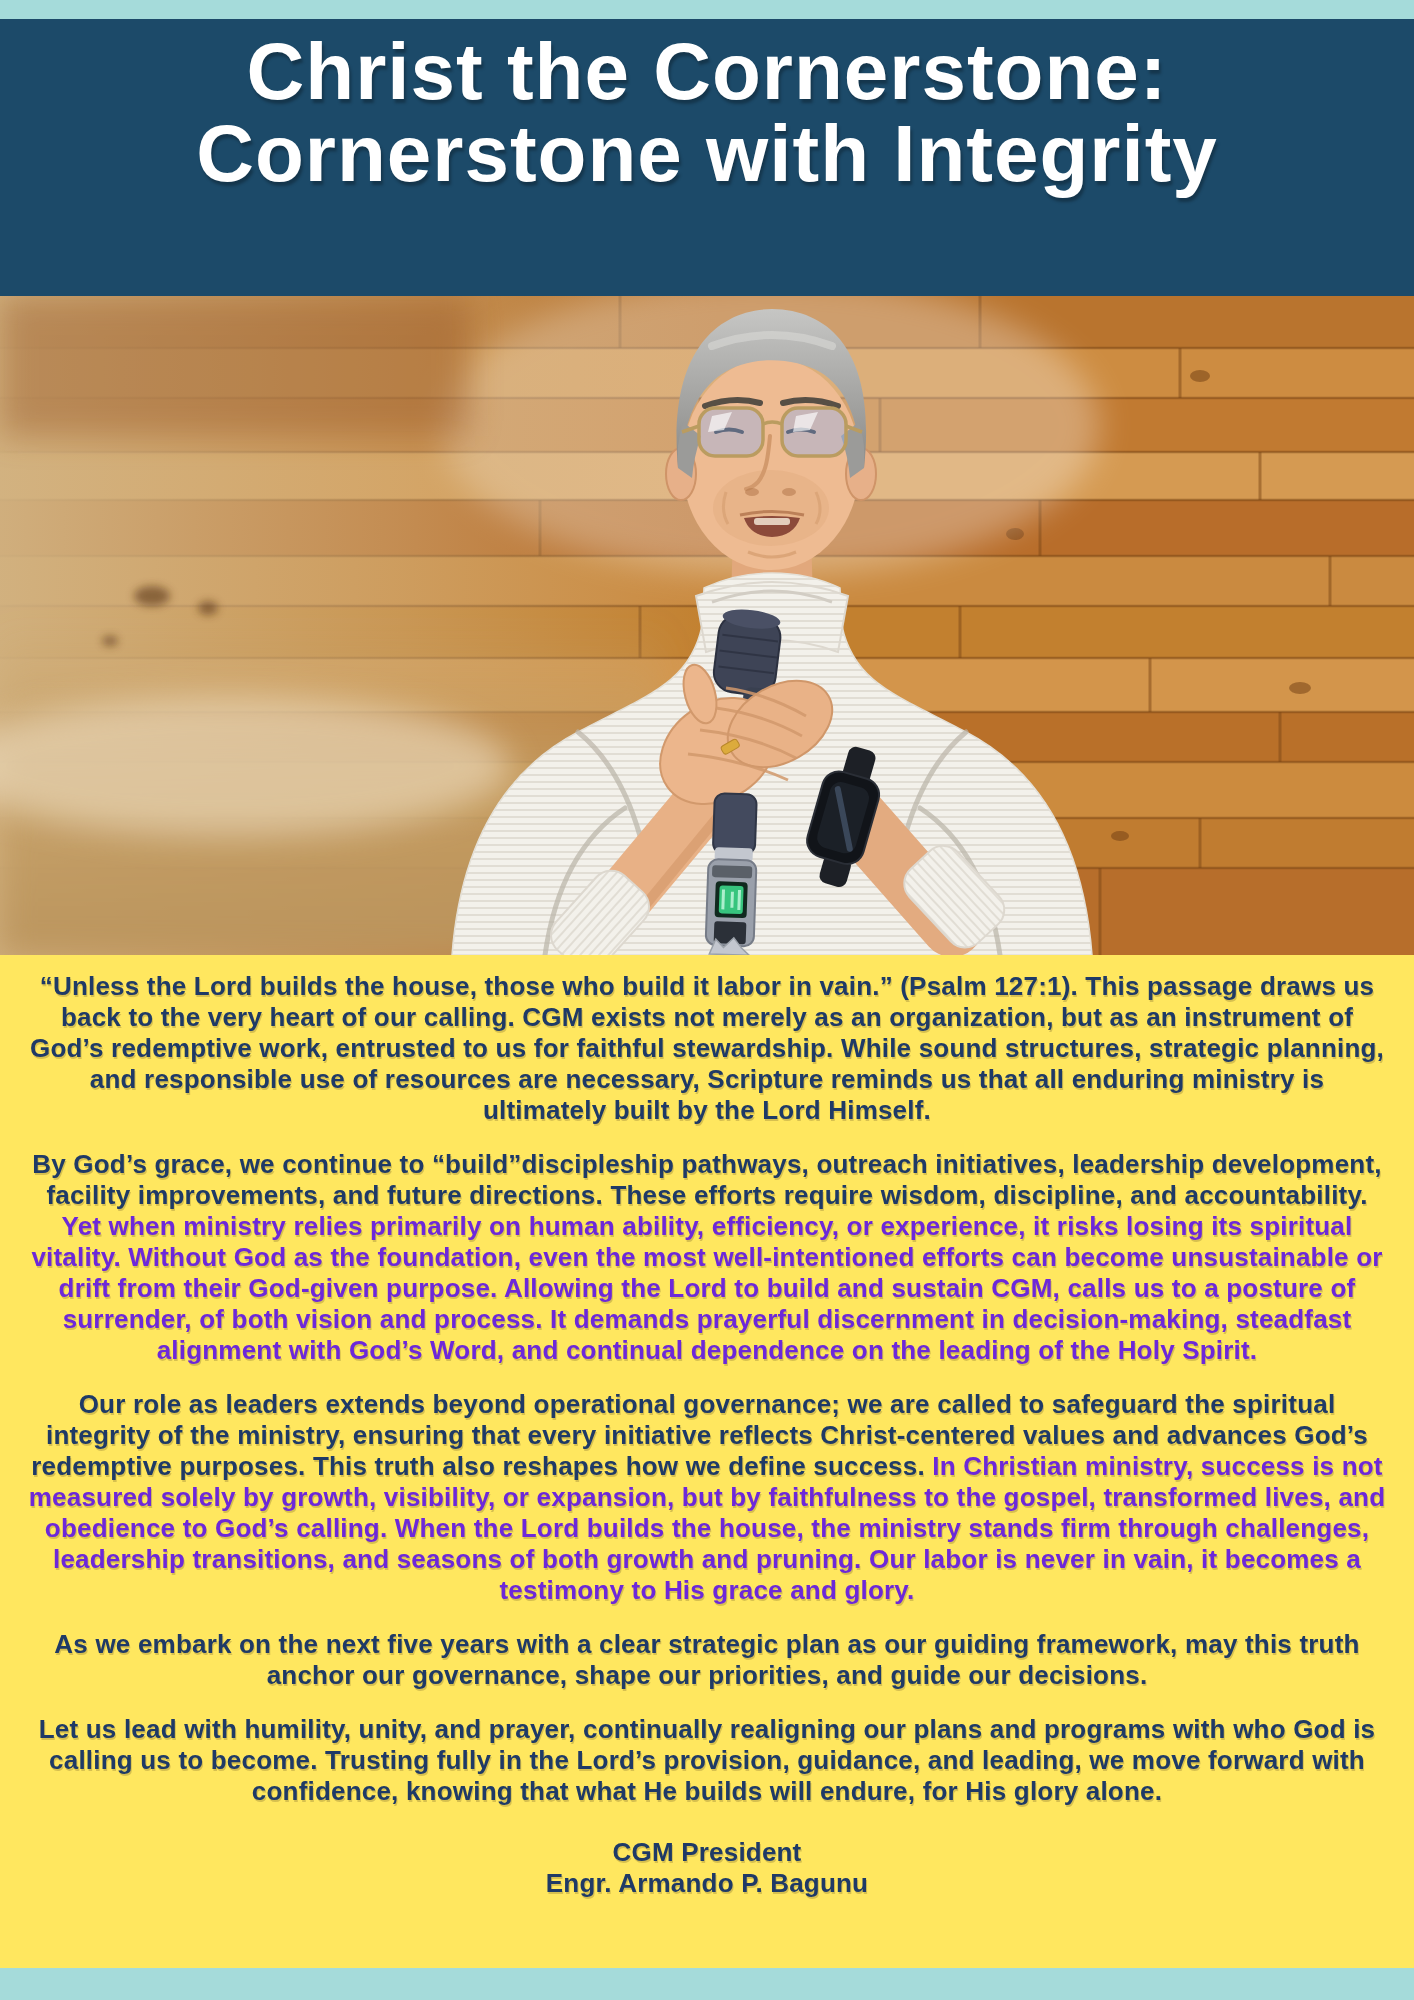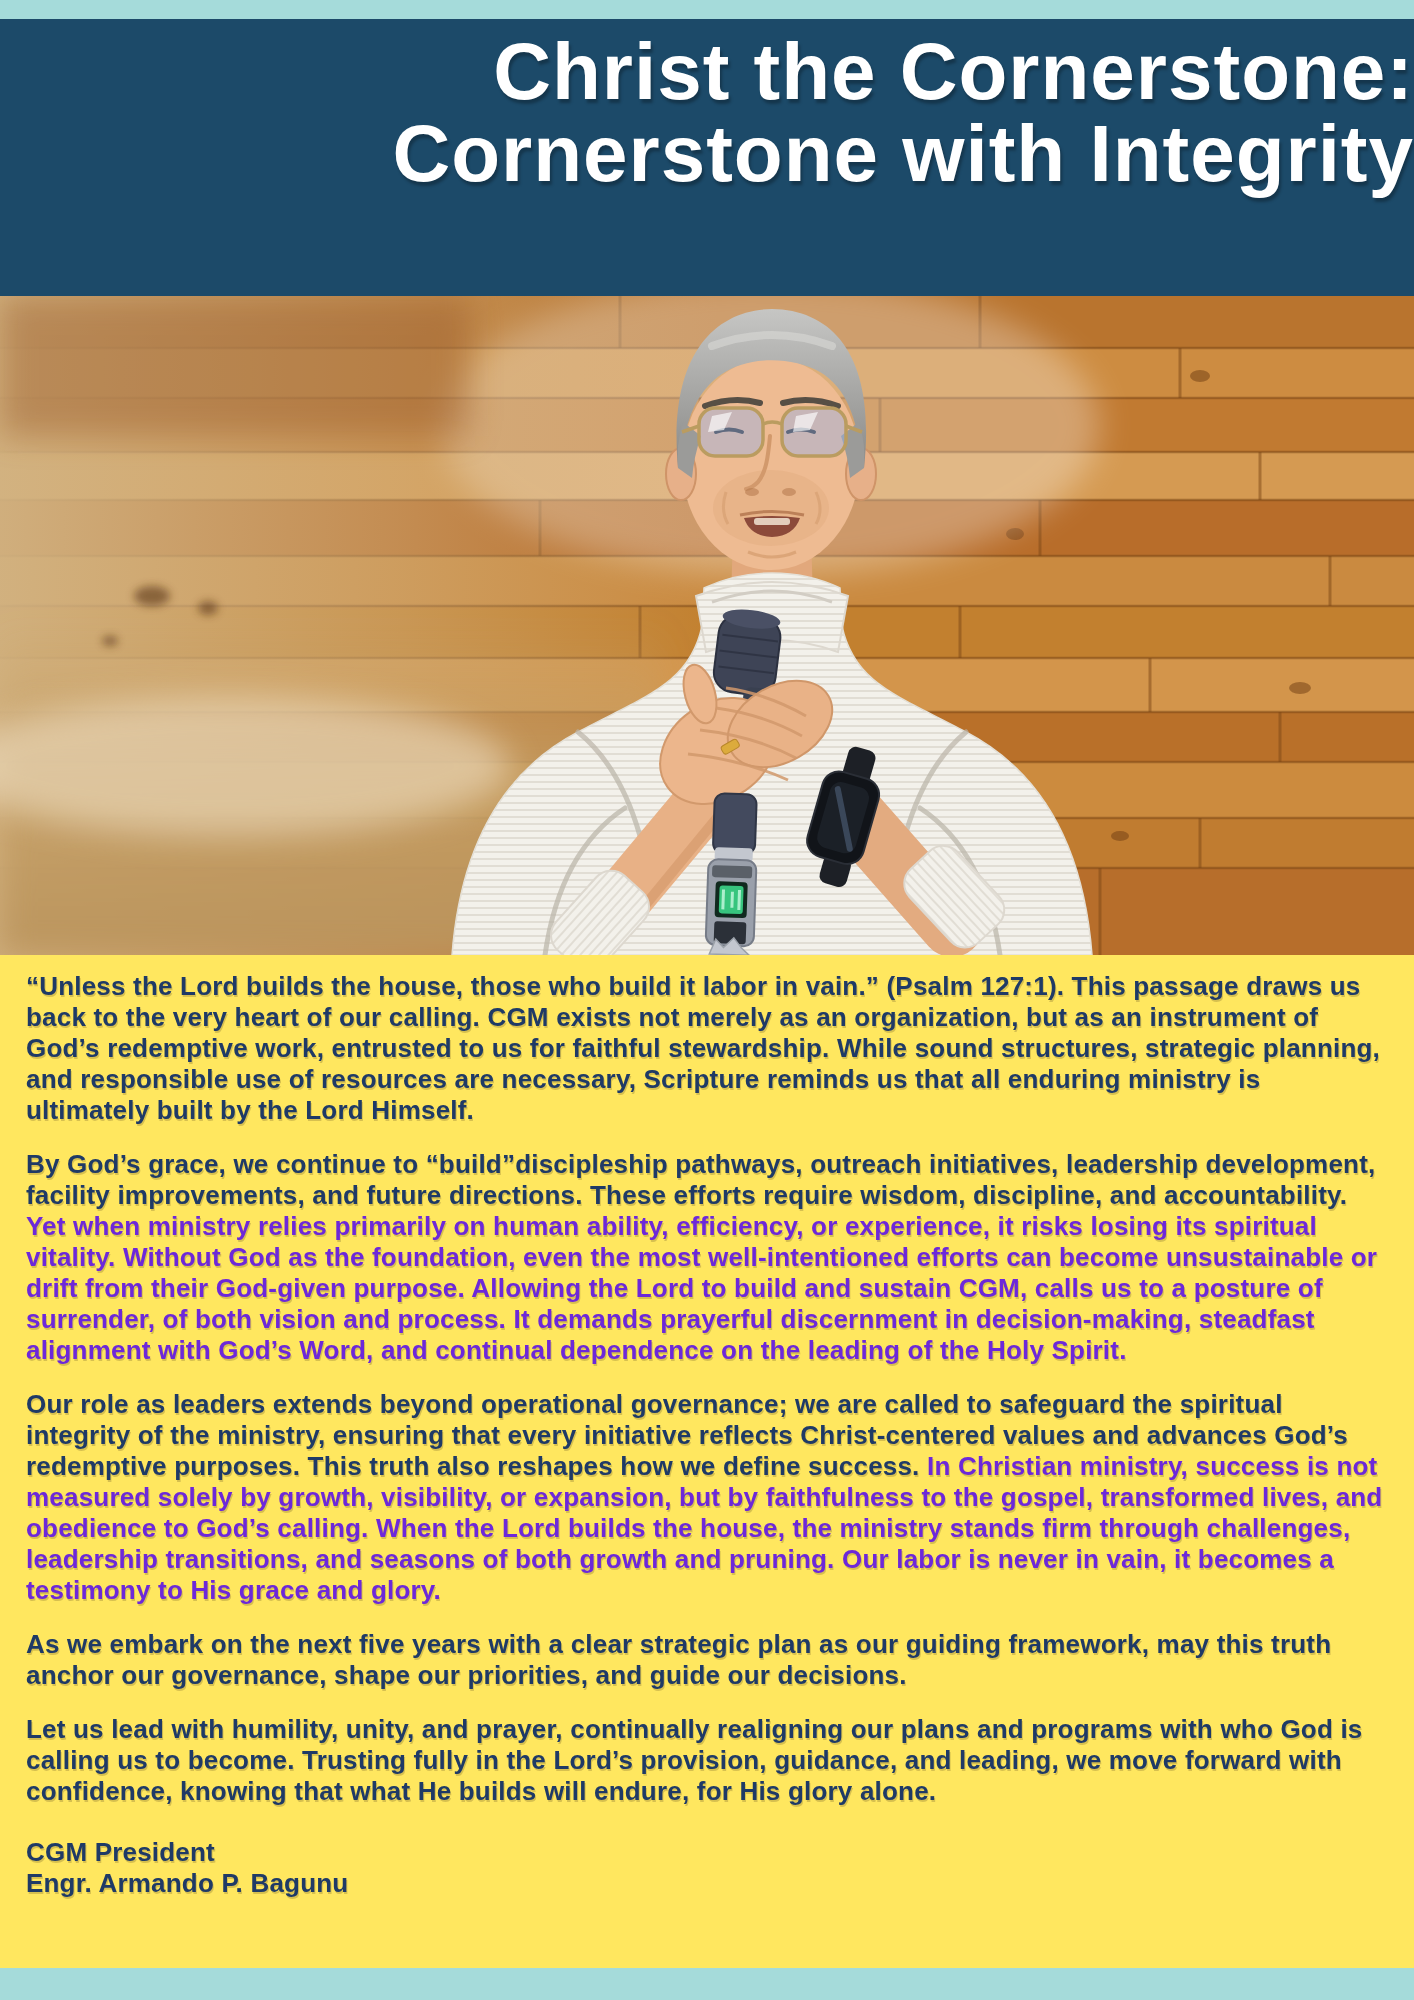--- a/index.html
+++ b/index.html
@@ -10,21 +10,21 @@
     background:#ffe75f;
     font-family:"Liberation Sans", sans-serif;
     overflow:hidden;
   }
   .strip{width:100%;background:#a5dbda;}
   .strip.top{height:19px;}
   .strip.bottom{position:absolute;left:0;bottom:0;height:32px;}
   .header{
     height:277px;
     background:#1c4a69;
-    text-align:right;
+    text-align:center;
     padding-top:12px;
     box-sizing:border-box;
   }
   .title-line{
     display:block;
     color:#ffffff;
     font-weight:bold;
     font-size:80px;
     line-height:82px;
     letter-spacing:1px;
@@ -32,21 +32,21 @@
     white-space:nowrap;
   }
   .photo{
     width:1414px;height:659px;
     line-height:0;
   }
   .content{
     height:1013px;
     box-sizing:border-box;
     padding:16px 26px 0 26px;
-    text-align:left;
+    text-align:center;
     overflow:hidden;
   }
   .content p{
     margin:0 0 23px 0;
     font-size:26px;
     line-height:31px;
     font-weight:bold;
     letter-spacing:0.2px;
     color:#1f3a66;
     text-shadow:1px 2px 0 rgba(110,95,40,0.28);

